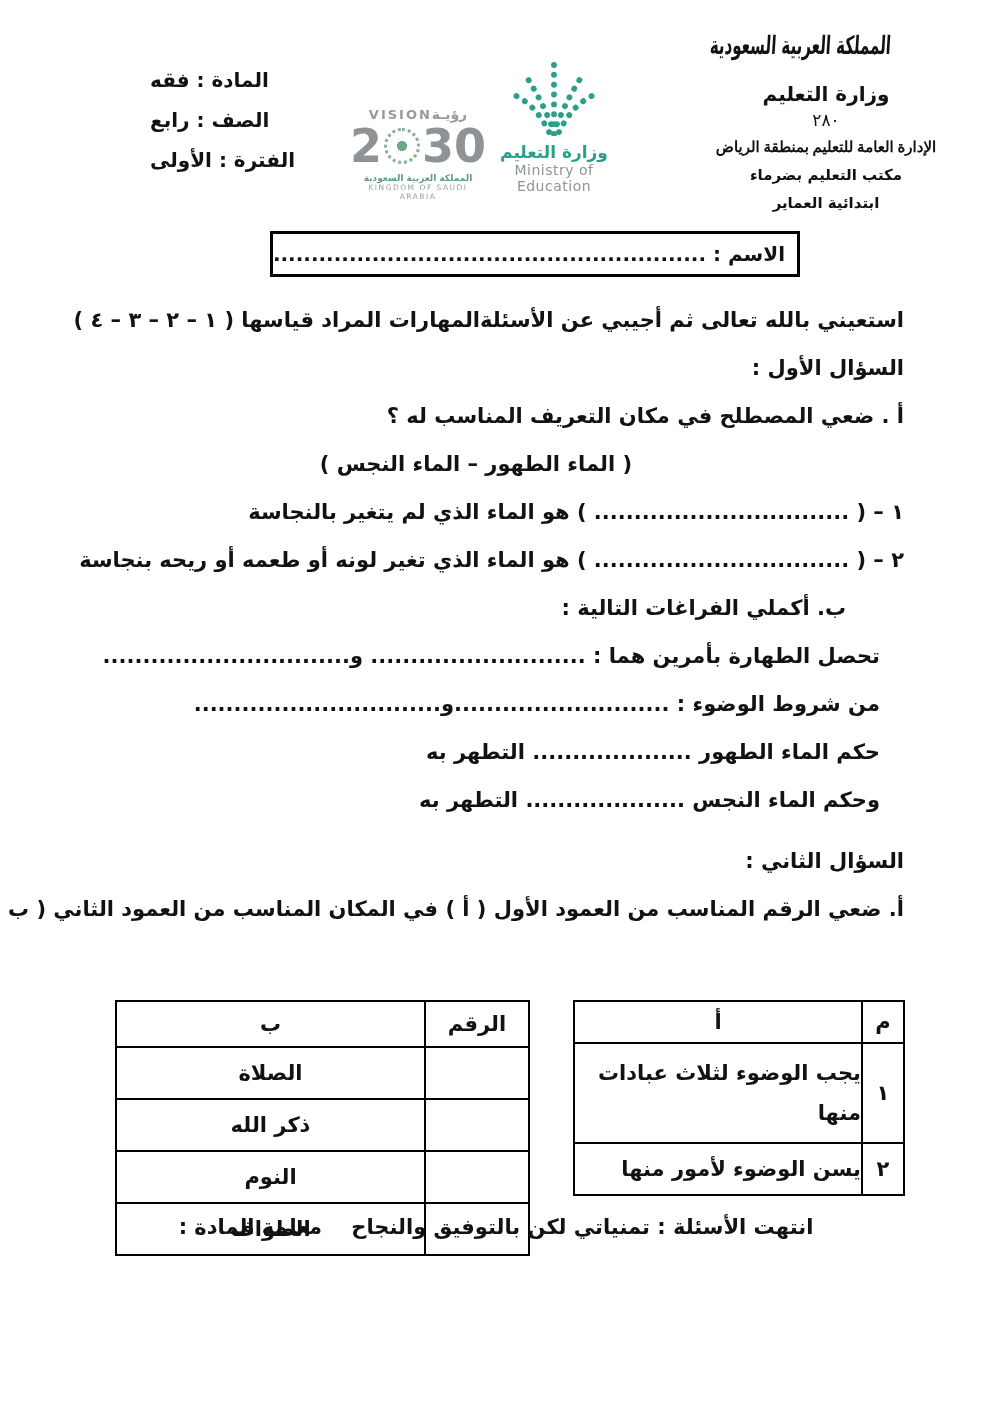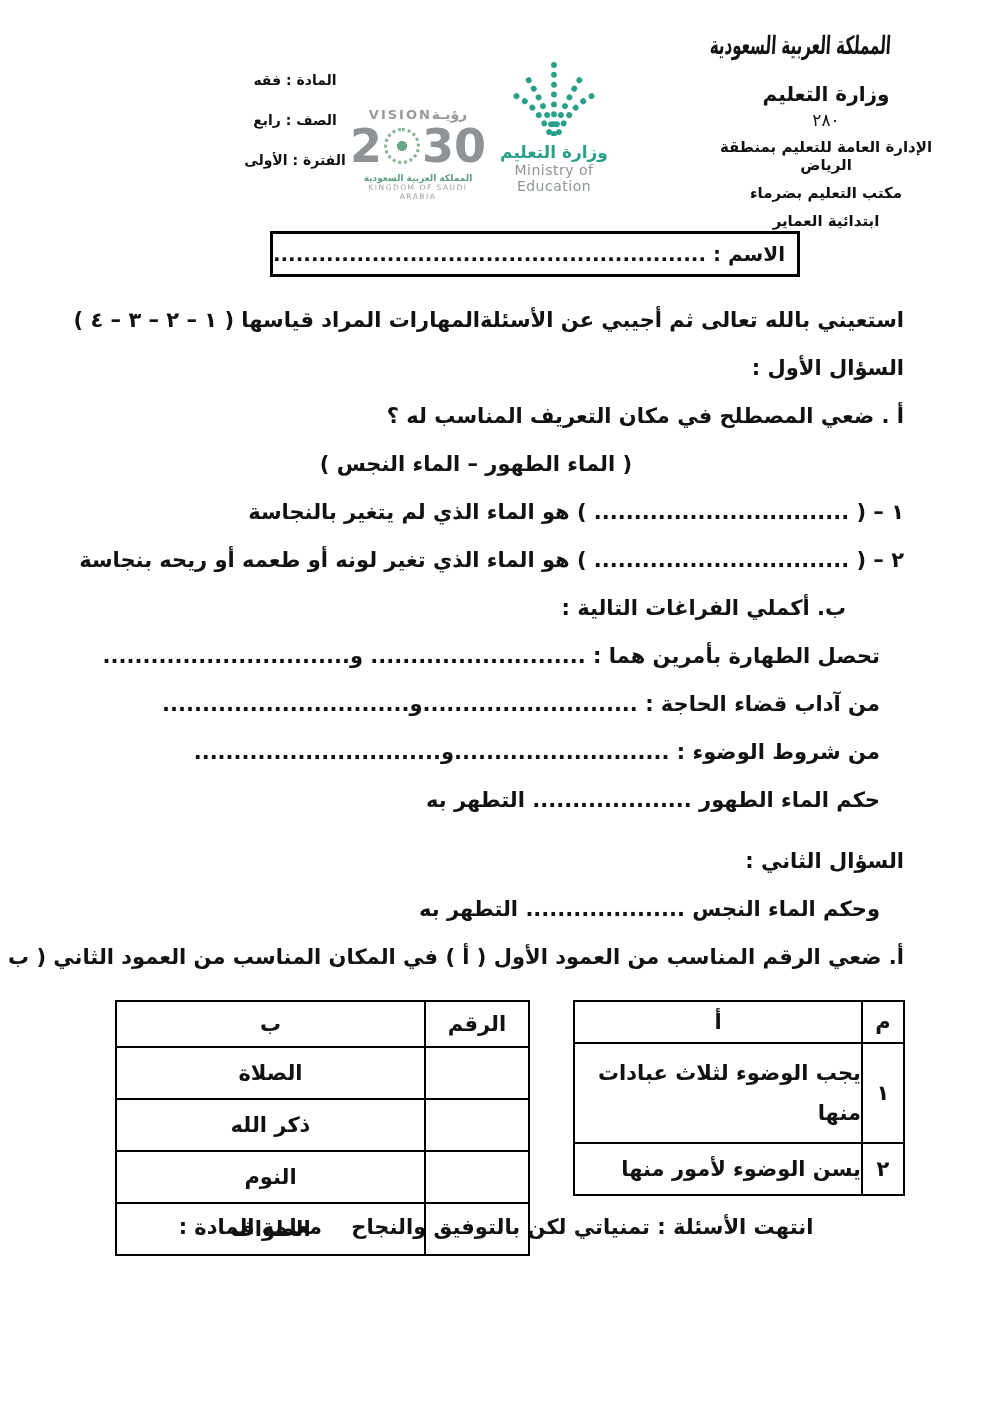--- a/index.html
+++ b/index.html
@@ -11,21 +11,21 @@
     font-family:"DejaVu Sans", sans-serif;
     color:#121212;
     font-weight:bold;
     direction:rtl;
     overflow:hidden;
   }
 
   
   .meta-block {
     position:absolute; top:60px; right:552px; width:290px;
-    text-align:center; font-size:14px; line-height:40px; white-space:nowrap;
+    text-align:left; font-size:20px; line-height:40px; white-space:nowrap;
   }
 
   .vision-logo {
     position:absolute; top:106px; left:350px; width:136px;
     text-align:center; color:#97999b;
   }
   .v-row1 { direction:ltr; display:flex; justify-content:center; align-items:center; 
             font-size:13px; letter-spacing:2px; }
   .v-row1 .v-ar { letter-spacing:0; font-size:14px; }
   .v-year { direction:ltr; display:flex; justify-content:center; align-items:center;
@@ -43,21 +43,21 @@
   .moe-sub  { color:#8d9499; font-size:14px; font-weight:normal; letter-spacing:0.5px; }
 
   .emblem {
     position:absolute; top:30px; right:100px; width:180px;
     text-align:center; font-size:15px; white-space:nowrap;
     transform:scaleY(1.7) skewX(-6deg); transform-origin:center top;
   }
   .gov-block { position:absolute; top:82px; right:32px; width:268px; text-align:center; }
   .gov-ministry { font-size:20px; margin-bottom:4px; }
   .gov-code     { font-size:17px; margin-bottom:8px; font-weight:normal; }
-  .gov-admin    { font-size:15px; margin-bottom:10px; }
+  .gov-admin    { font-size:15px; margin-bottom:10px;font-family:Liberation Serif, serif; }
   .gov-office   { font-size:15px; margin-bottom:10px; }
   .gov-school   { font-size:15px; }
 
   .name-box {
     position:absolute; top:231px; right:192px; width:530px; height:46px;
     border:3px solid #000; box-sizing:border-box;
     display:flex; align-items:center; padding:0 12px;
     font-size:20px; white-space:nowrap; overflow:hidden;
   }
 
@@ -149,25 +149,24 @@
       <span>استعيني بالله تعالى ثم أجيبي عن الأسئلة</span>
       <span>المهارات المراد قياسها ( ١ – ٢ – ٣ – ٤ )</span>
     </div>
     <div class="line">السؤال الأول :</div>
     <div class="line">أ . ضعي المصطلح في مكان التعريف المناسب له ؟</div>
     <div class="line terms">( الماء الطهور –  الماء النجس )</div>
     <div class="line">١ –    ( ................................ ) هو الماء الذي لم يتغير بالنجاسة</div>
     <div class="line">٢ –   ( ................................ ) هو الماء الذي تغير لونه أو طعمه أو ريحه بنجاسة</div>
     <div class="line part-b">ب. أكملي الفراغات التالية :</div>
     <div class="line fill">تحصل الطهارة بأمرين هما : ........................... و...............................</div>
-    <div class="line fill">من آداب قضاء الحاجة : ...........................و...............................</div>
     <div class="line fill">من شروط الوضوء : ...........................و...............................</div>
     <div class="line fill">حكم الماء الطهور .................... التطهر به</div>
+    <div class="line fill">وحكم الماء النجس .................... التطهر به</div>
     <div class="line q2-title">السؤال الثاني :</div>
-    <div class="line fill">وحكم الماء النجس .................... التطهر به</div>
     <div class="line">أ.   ضعي الرقم المناسب من العمود الأول ( أ )  في المكان المناسب من العمود الثاني ( ب )</div>
   </div>
 
   <table class="match-table table-a">
     <tbody>
         <tr>
       <th class="col-m">م</th>
       <th>أ</th>
     </tr>
     <tr>

